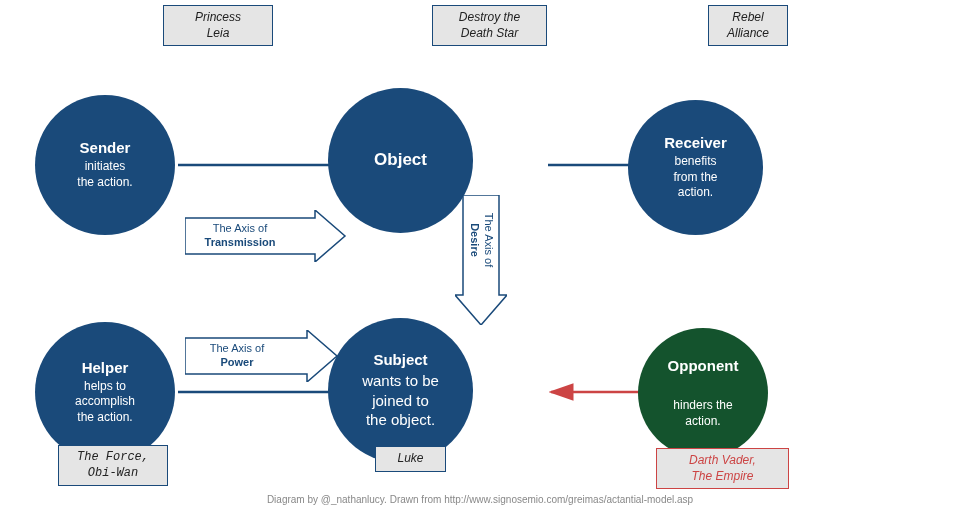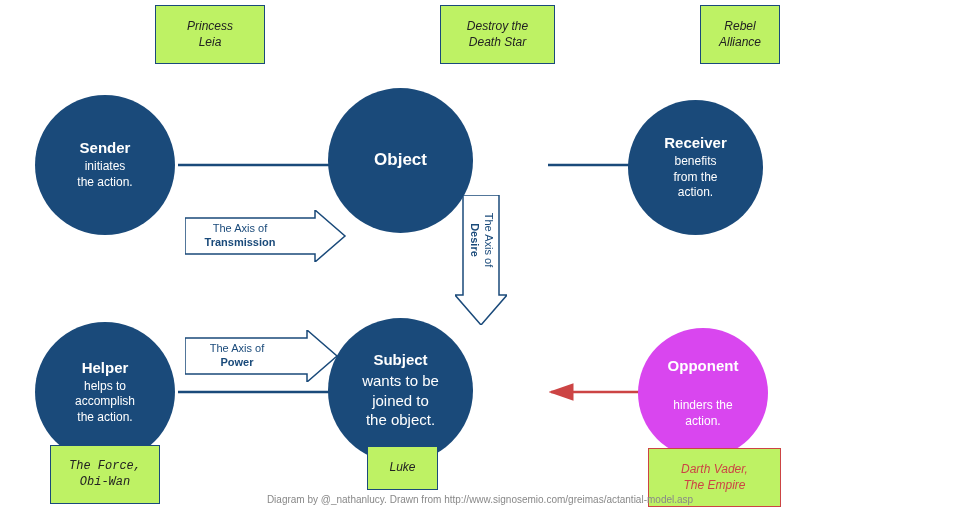--- a/index.html
+++ b/index.html
@@ -30,21 +30,21 @@
       color: white;
     }
 
     .circle-large {
       width: 140px;
       height: 140px;
       background: #1a4a7a;
     }
 
     .circle-opponent {
-      background: #d946ef;
+      background: #14532d;
       gap: 21px;
     }
 
     .circle-object {
       width: 145px;
       height: 145px;
       background: #1a4a7a;
     }
 
     
@@ -57,27 +57,28 @@
     .node-desc {
       font-size: 11px;
       line-height: 1.3;
       margin-top: 2px;
     }
 
     
     .label-box {
       position: absolute;
       border: 1.5px solid #1a4a7a;
-      padding: 13px 7px;
-      background: #bef264;
+      padding: 4px 7px;
+      background: #e5e5e5;
       font-style: italic;
       font-size: 12px;
       color: #222;
       text-align: center;
       line-height: 1.3;
+      margin-left: 8px;
     }
 
     .label-box-red {
       border-color: #cc4444;
     }
 
     
     .arrows-svg {
       position: absolute;
       top: 0;
@@ -137,21 +138,21 @@
   </div>
 
   <div class="label-box" style="left: 155px; top: 5px; width: 110px;">
     <em>Princess<br>Leia</em>
   </div>
 
   <div class="circle circle-object" style="left: 328px; top: 88px;">
     <span class="node-title" style="font-size:17px;">Object</span>
   </div>
 
-  <div class="label-box" style="left: 440px; top: 5px; width: 115px;">
+  <div class="label-box" style="left: 424px; top: 5px; width: 115px;">
     <em>Destroy the<br>Death Star</em>
   </div>
 
   <div class="circle" style="left: 628px; top: 100px; width:135px; height:135px; background:#1a4a7a;">
     <span class="node-title">Receiver</span>
     <span class="node-desc" style="font-size:12px;">benefits<br>from the<br>action.</span>
   </div>
 
   <div class="label-box" style="left: 700px; top: 5px; width: 80px;">
     <em>Rebel<br>Alliance</em>

